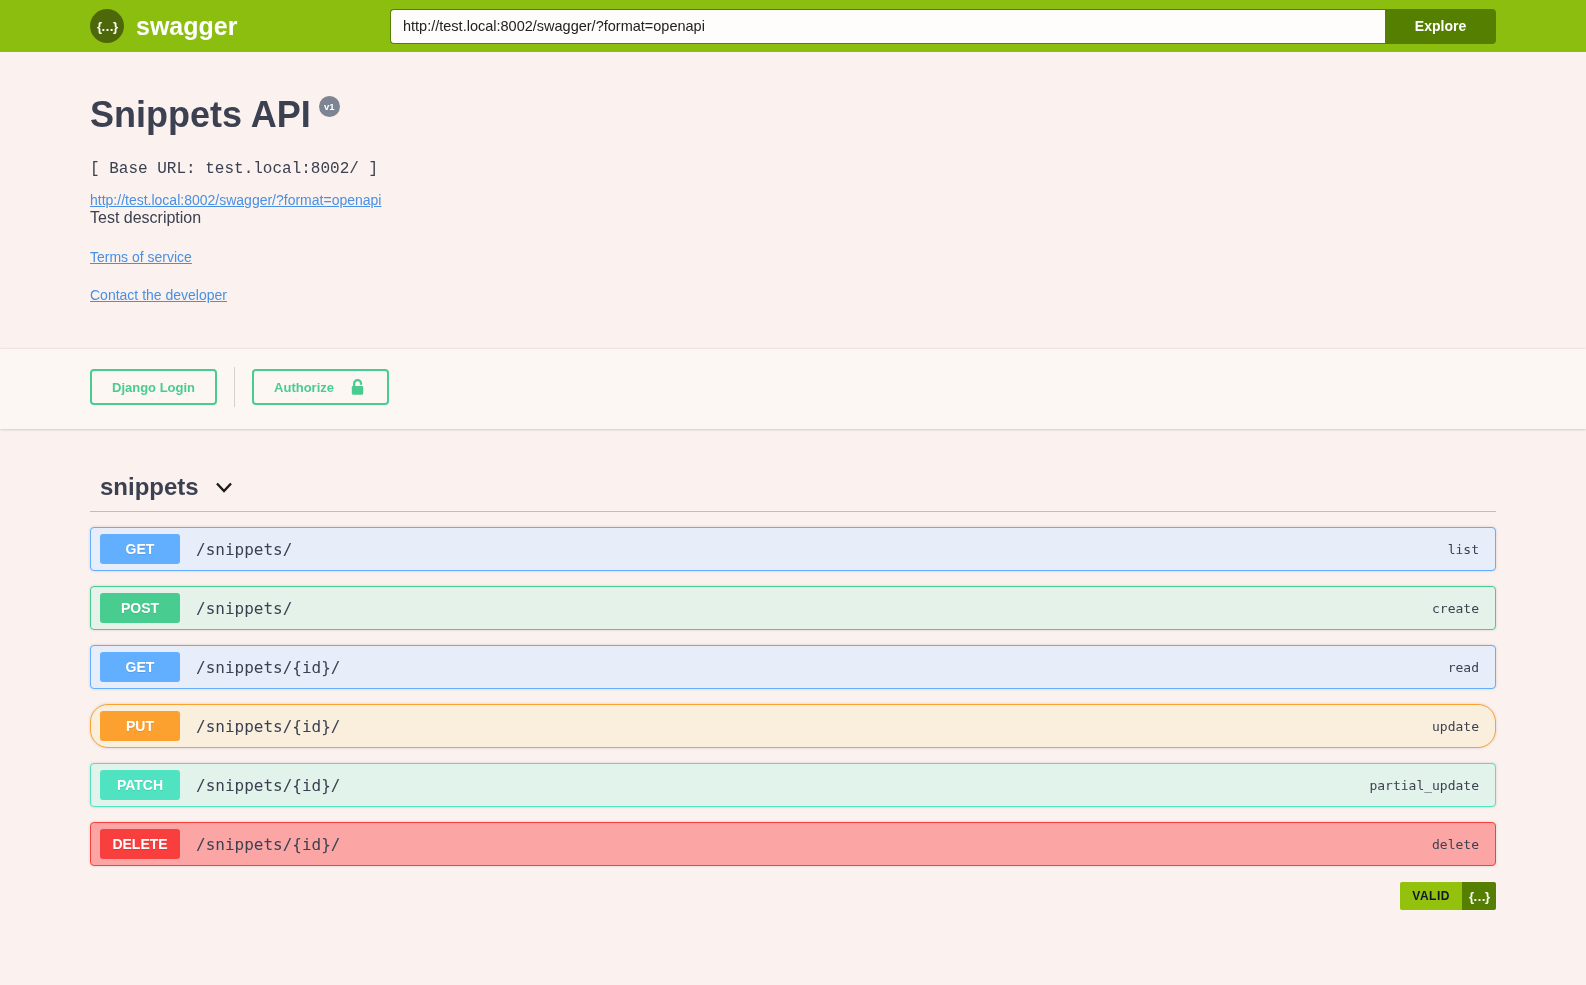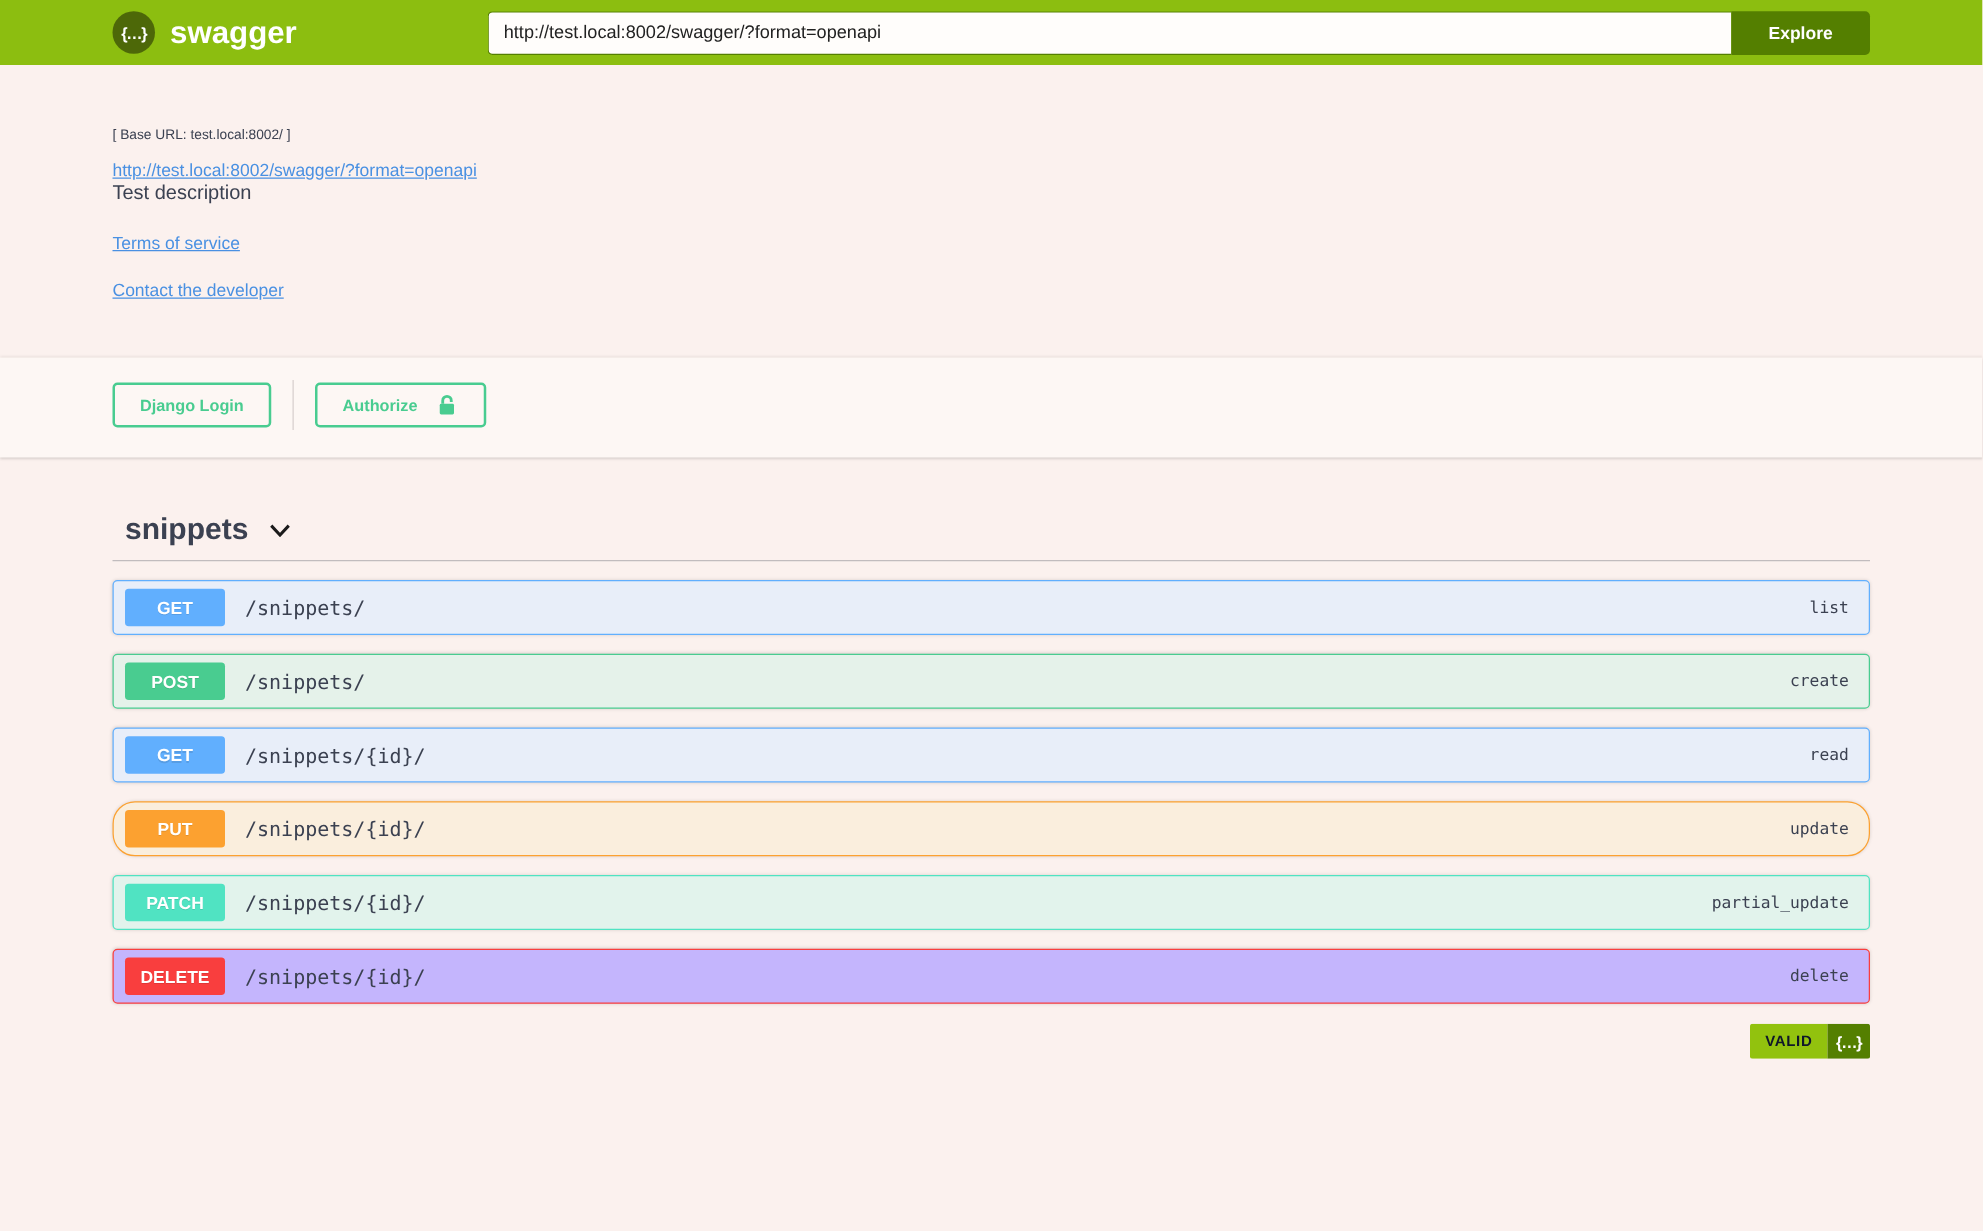--- a/index.html
+++ b/index.html
@@ -38,22 +38,22 @@
   
   .info-section { padding: 42px 0 46px 0; }
   .api-title { font-size: 36px; font-weight: bold; color: #3b4151; display: flex; align-items: flex-start; }
   .version-badge {
     width: 21px; height: 21px; border-radius: 50%; background: #7d8492;
     color: #fff; font-size: 9.5px; font-weight: bold;
     display: inline-flex; align-items: center; justify-content: center;
     margin-left: 8px; margin-top: 2px;
   }
   .base-url {
-    font-family: Liberation Sans, sans-serif;
-    font-size: 11px; color: #3b4151; margin-top: 8px;
+    font-family: Liberation Mono, monospace;
+    font-size: 16px; color: #3b4151; margin-top: 24px;
   }
   .spec-link {
     display: inline-block; margin-top: 14px; font-size: 14px;
     color: #4990e2; text-decoration: underline; cursor: pointer;
   }
   .description { font-size: 16px; color: #3b4151; }
   .info-link {
     display: block; margin-top: 22px; font-size: 14px;
     color: #4990e2; text-decoration: underline; cursor: pointer; width: fit-content;
   }
@@ -140,20 +140,24 @@
     </div>
     <div class="explore-form">
       <input class="url-input" type="text" value="http://test.local:8002/swagger/?format=openapi" style="">
       <button class="explore-btn">Explore</button>
     </div>
   </div>
 </header>
 
 <section class="info-section">
   <div class="container">
+    <h1 class="api-title">
+      <span>Snippets API</span>
+      <span class="version-badge">v1</span>
+    </h1>
     <div class="base-url">[ Base URL: test.local:8002/ ]</div>
     <a class="spec-link">http://test.local:8002/swagger/?format=openapi</a>
     <div class="description">Test description</div>
     <a class="info-link">Terms of service</a>
     <a class="info-link">Contact the developer</a>
   </div>
 </section>
 
 <section class="scheme-container">
   <div class="container">
@@ -206,21 +210,21 @@
     <span class="opblock-path">/snippets/{id}/</span>
     <span class="opblock-summary">update</span>
   </div>
 
   <div class="opblock" style="background: rgb(226, 243, 236); border-color: rgb(80, 227, 194);">
     <span class="opblock-method" style="background: rgb(80, 227, 194);">PATCH</span>
     <span class="opblock-path">/snippets/{id}/</span>
     <span class="opblock-summary">partial_update</span>
   </div>
 
-  <div class="opblock" style="background: #c4b5fd; border-color: rgb(249, 62, 62); justify-content: center;">
+  <div class="opblock" style="background: #fca5a5; border-color: rgb(249, 62, 62); justify-content: center;">
     <span class="opblock-method" style="background: rgb(249, 62, 62);">DELETE</span>
     <span class="opblock-path">/snippets/{id}/</span>
     <span class="opblock-summary">delete</span>
   </div>
 </div>
 
     <div class="validator-row">
       <div class="validator-badge">
         <span class="validator-status">VALID</span>
         <span class="validator-glyph">{…}</span>

